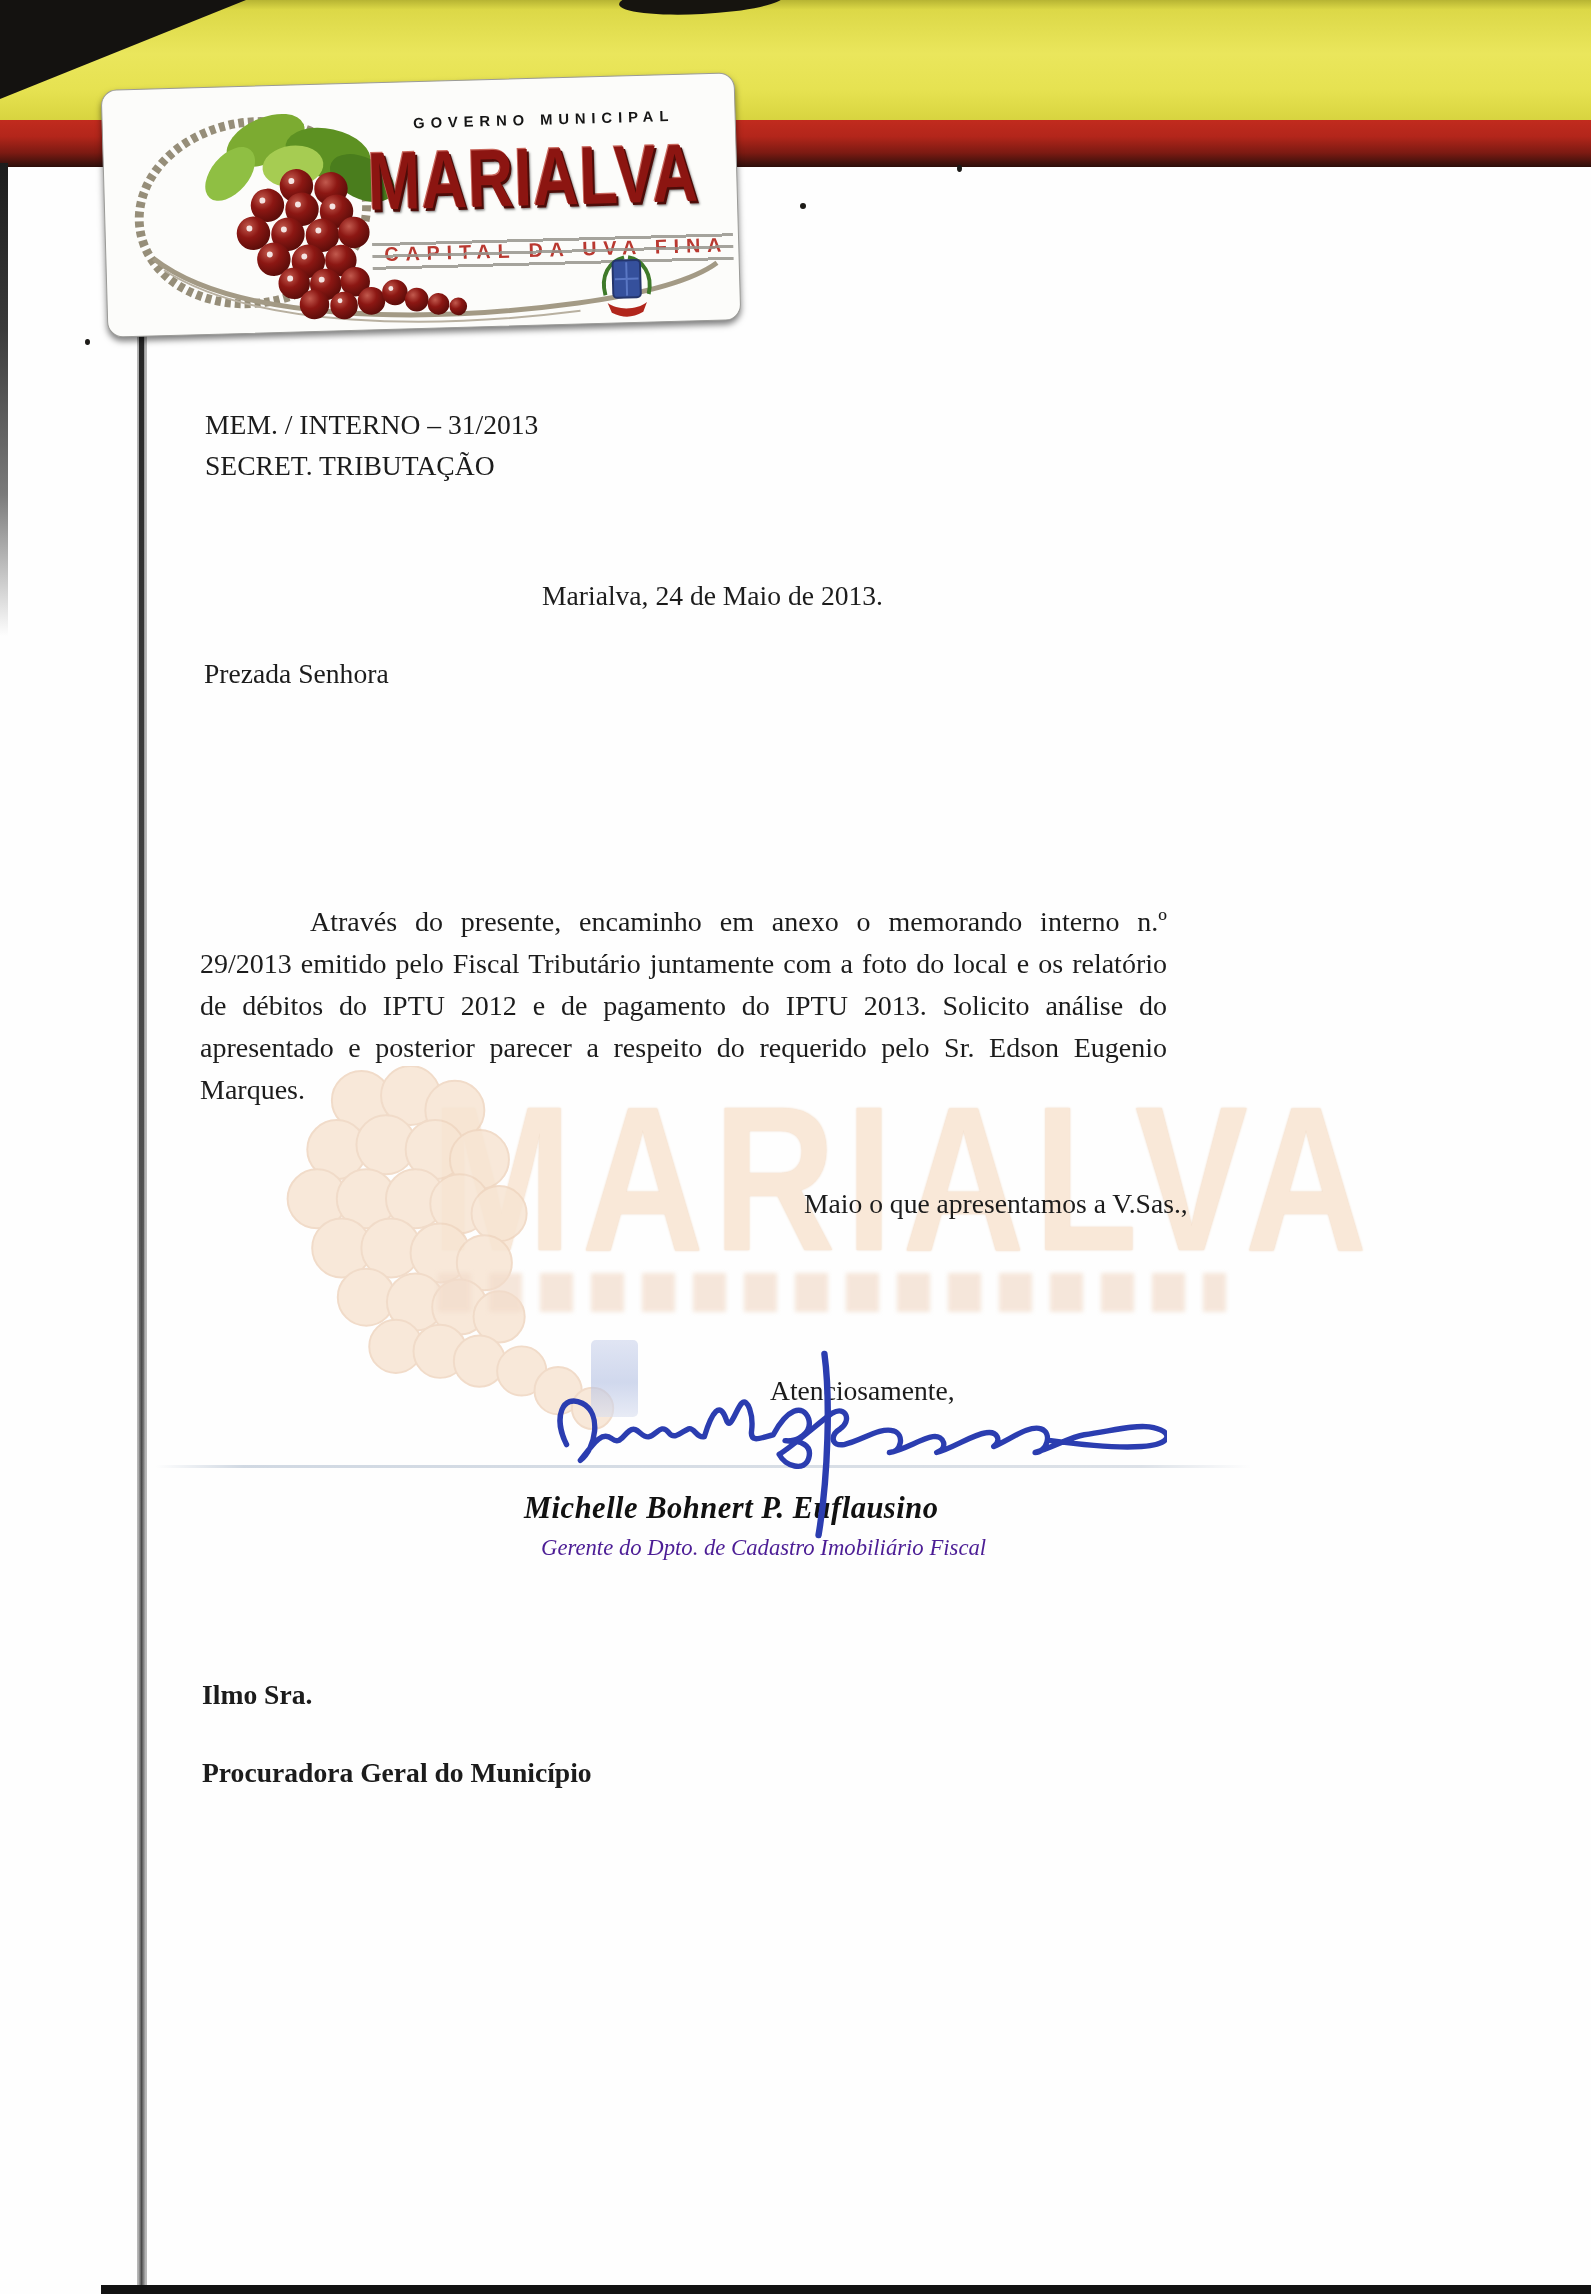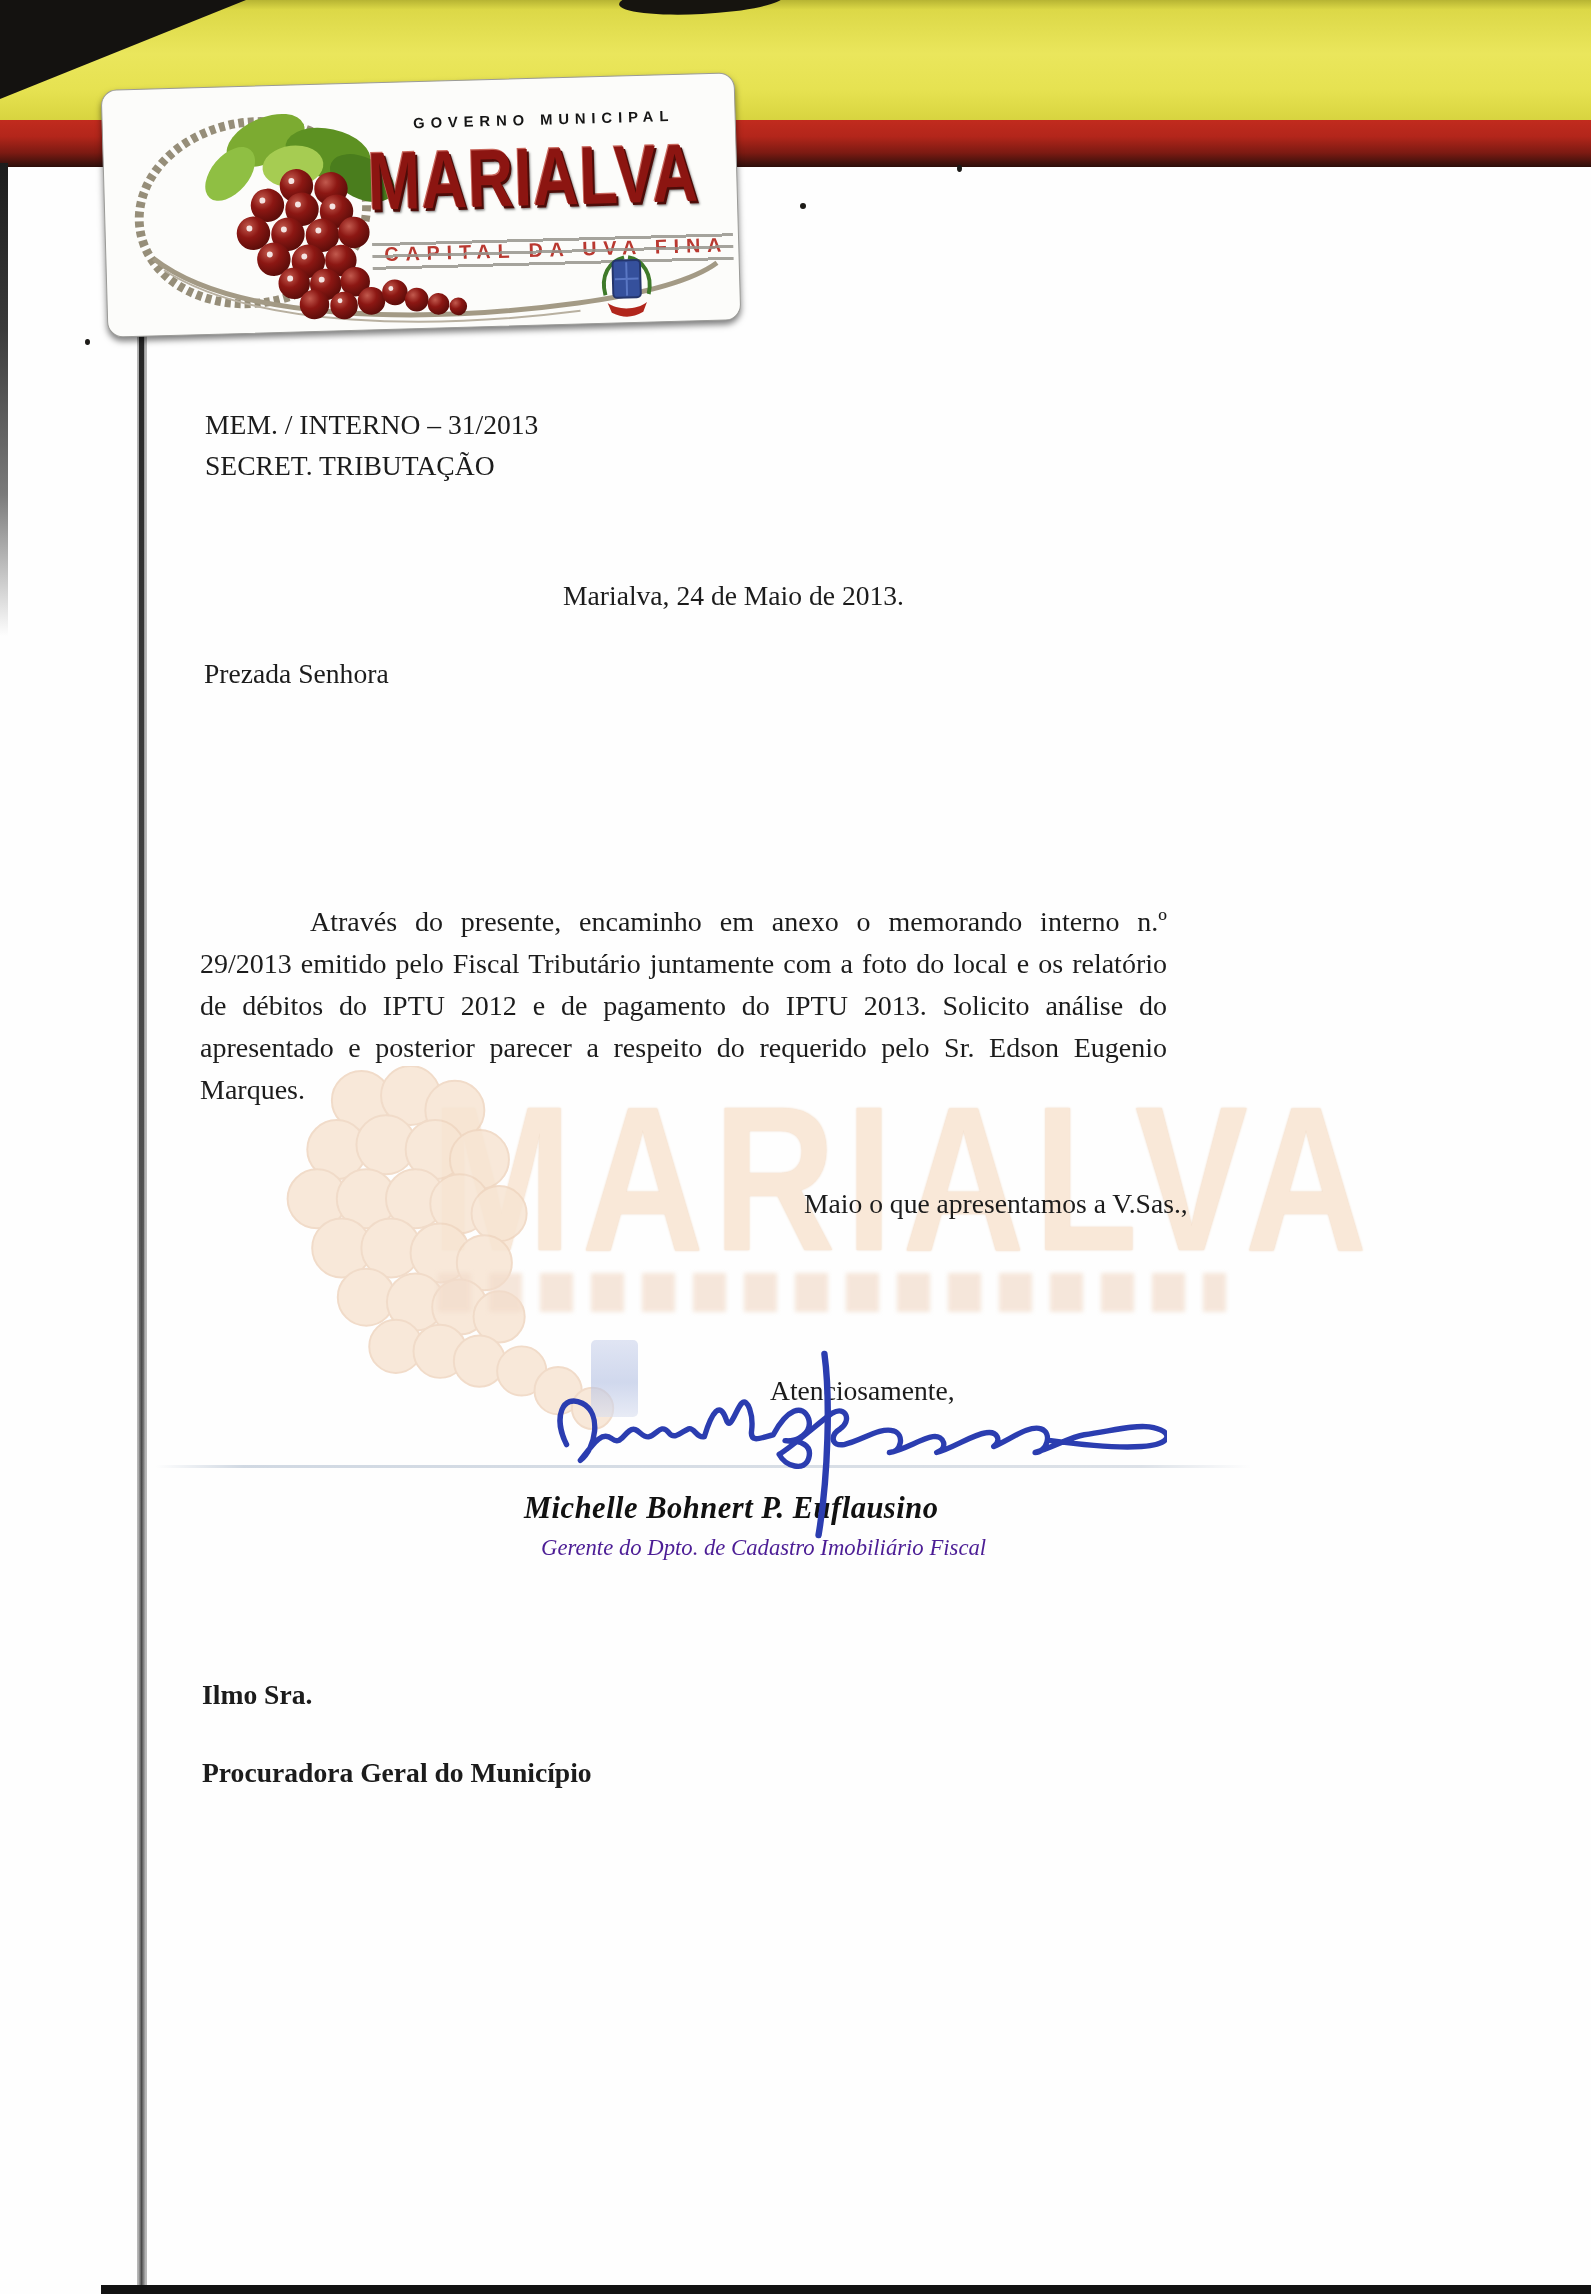--- a/index.html
+++ b/index.html
@@ -96,21 +96,21 @@
     border-radius:4.9px;opacity:.6;
   }
   .faint-rule{
     position:absolute;left:156px;top:1465px;width:1095px;height:3px;z-index:1;
     background:linear-gradient(90deg,rgba(140,160,185,0),rgba(140,160,185,.4) 8%,rgba(150,165,185,.32) 90%,rgba(140,160,185,0));
   }
 
   
   .txt{position:absolute;z-index:2;font-size:27.6px;line-height:41px;white-space:pre-line;}
   .ref-block{left:205px;top:404px;}
-  .dateline{left:542px;top:575px;margin-left:21px;}
+  .dateline{left:542px;top:575px;}
   .salutation{left:204px;top:653px;}
   .body-par{
     left:200px;top:873px;width:967px;text-align:justify;
     text-indent:110px;font-size:28px;line-height:42px;white-space:normal;
   }
   .closing-line{left:804px;top:1183px;}
   .closing-salutation{left:770px;top:1370px;}
   .signer-name{
     left:524px;top:1488px;font-weight:bold;font-style:italic;font-size:30.5px;
     letter-spacing:0.5px;color:#111;

